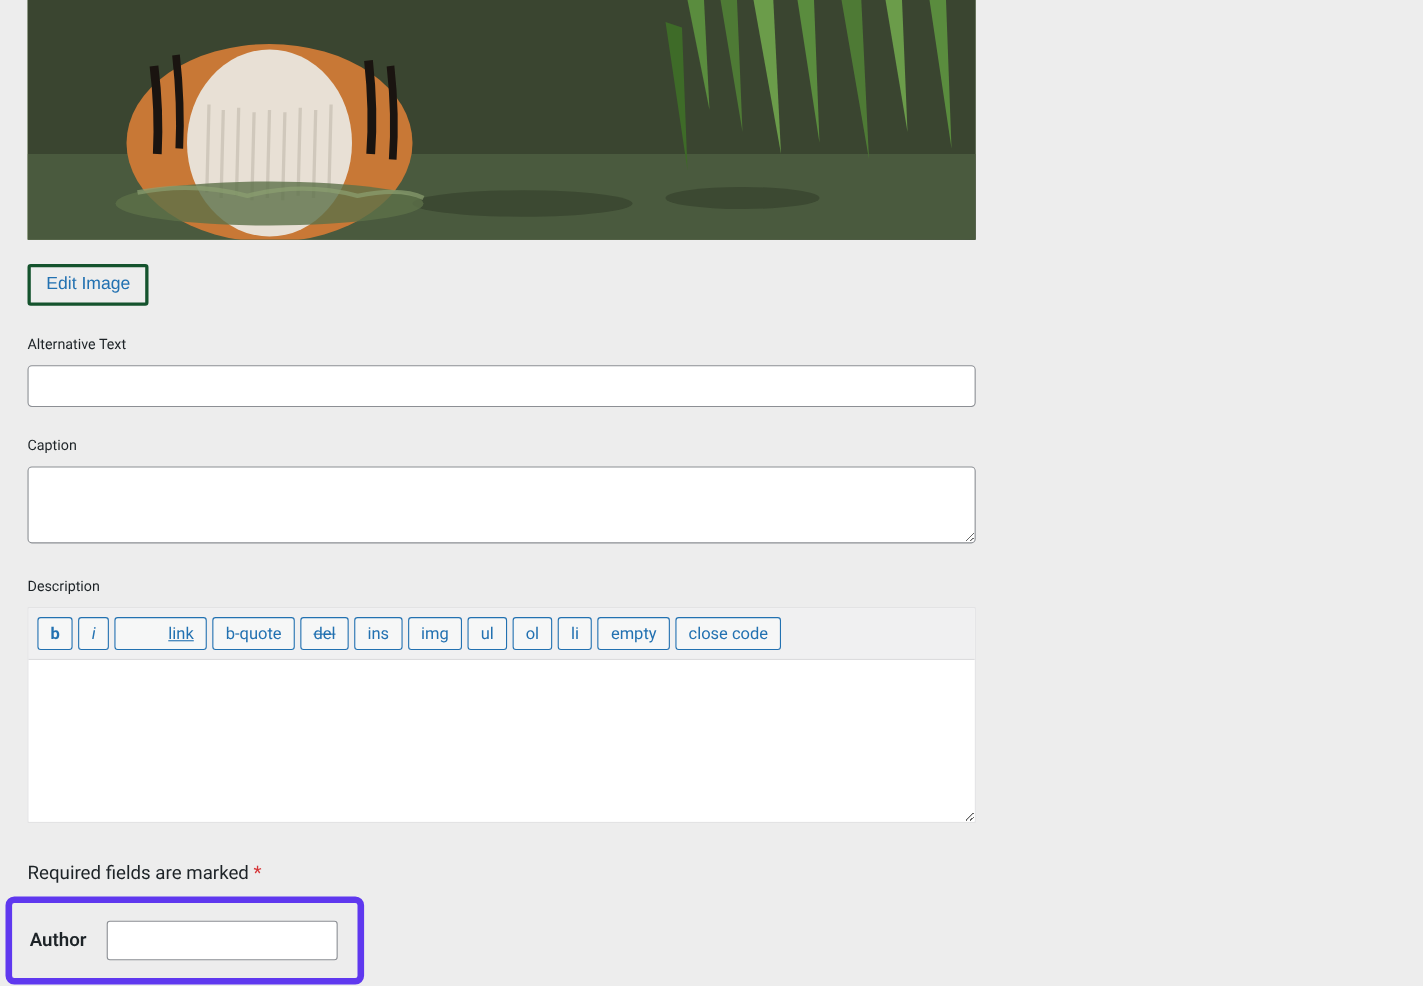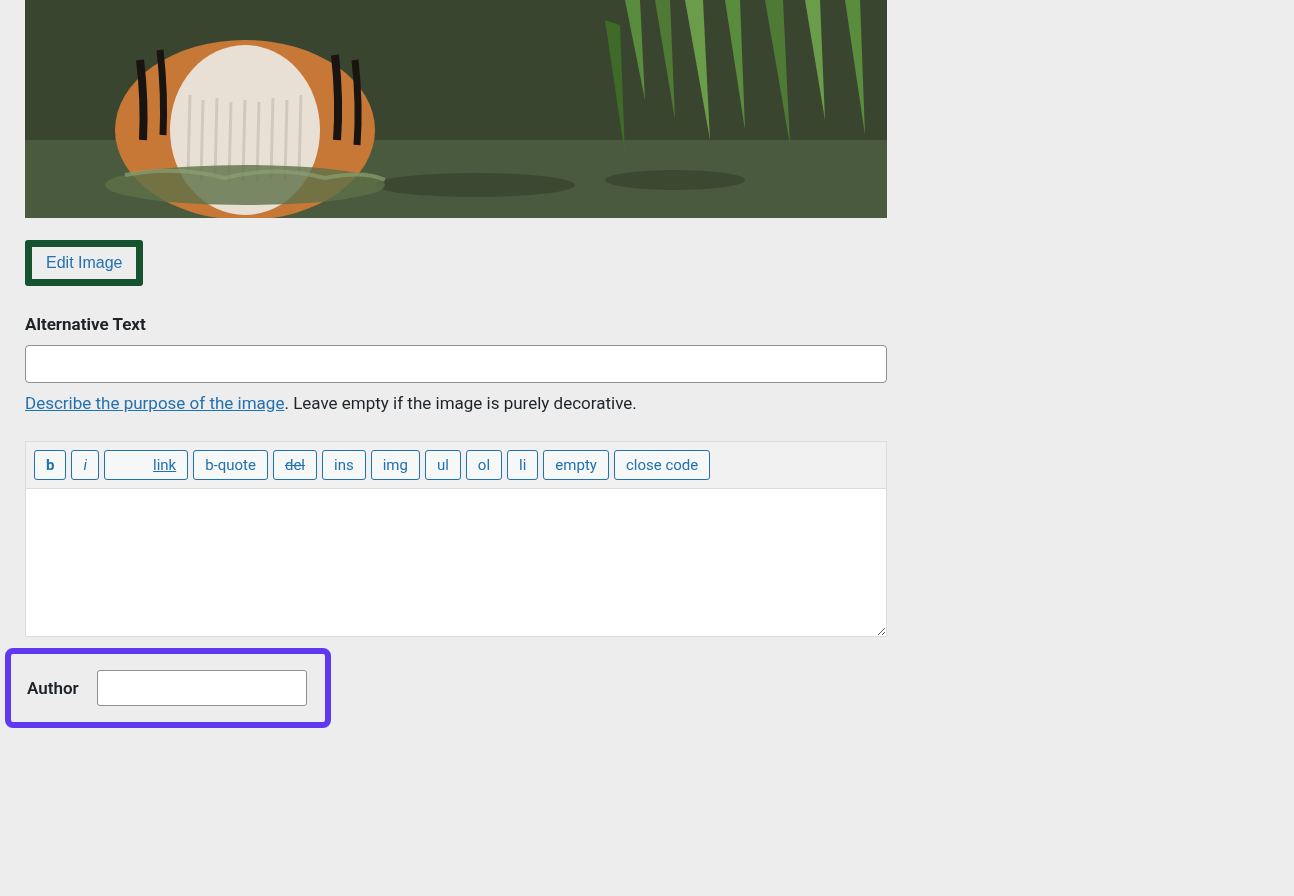--- a/index.html
+++ b/index.html
@@ -27,35 +27,35 @@
       overflow: hidden;
     }
     .tiger-svg {
       width: 100%;
       height: 100%;
     }
     .edit-image-btn {
       margin-top: 22px;
       padding: 7px 14px;
       background: #ededed;
-      border: 7px solid #14532d;
+      border: 3px solid #14532d;
       color: #2271b1;
       font-size: 16px;
       border-radius: 3px;
       cursor: pointer;
     }
     .field-section {
       margin-top: 28px;
     }
     .field-label {
       display: block;
-      font-size: 17px;
+      font-size: 13px;
       color: #1d2327;
       margin-bottom: 11px;
-      font-weight: 700;
+      font-weight: 400;
     }
     .text-input {
       width: 862px;
       height: 38px;
       border: 1px solid #8c8f94;
       border-radius: 4px;
       background: #fff;
       padding: 6px 10px;
       font-size: 15px;
     }
@@ -203,44 +203,49 @@
       <ellipse cx="220" cy="185" rx="140" ry="20" fill="#5c7049" opacity="0.8"></ellipse>
       <path d="M 100 175 Q 150 165 200 178 Q 250 165 300 178 Q 340 170 360 180" stroke="#8ca070" stroke-width="4" fill="none" opacity="0.7"></path>
     </svg>
   </div>
 
   <button class="edit-image-btn">Edit Image</button>
 
   <div class="field-section">
     <label class="field-label">Alternative Text</label>
     <input type="text" class="text-input" value="" style="">
-    <div class="help-text">
-      <a href="#" class="help-link">Describe the purpose of the image</a><span>. Leave empty if the image is purely decorative.</span>
-    </div>
-  </div>
-
+  </div>
 
   <div class="field-section">
+    <label class="field-label">Caption</label>
+    <textarea class="caption-textarea" style=""></textarea>
+  </div>
+
+  <div class="field-section">
+    <label class="field-label">Description</label>
     <div class="description-editor">
       <div class="editor-toolbar">
         <button class="toolbar-btn bold">b</button>
         <button class="toolbar-btn italic">i</button>
         <button class="toolbar-btn underline">link</button>
         <button class="toolbar-btn">b-quote</button>
         <button class="toolbar-btn strike">del</button>
         <button class="toolbar-btn">ins</button>
         <button class="toolbar-btn">img</button>
         <button class="toolbar-btn">ul</button>
         <button class="toolbar-btn">ol</button>
         <button class="toolbar-btn">li</button>
         <button class="toolbar-btn">empty</button>
         <button class="toolbar-btn">close code</button>
       </div>
       <textarea class="description-textarea" style=""></textarea>
     </div>
   </div>
 
+  <div class="required-note">
+    <span>Required fields are marked </span><span class="required-asterisk">*</span>
+  </div>
 
   <div class="author-section">
     <span class="author-label">Author</span>
     <input type="text" class="author-input" value="" style="">
   </div>
 </div>
 
 </body></html>

